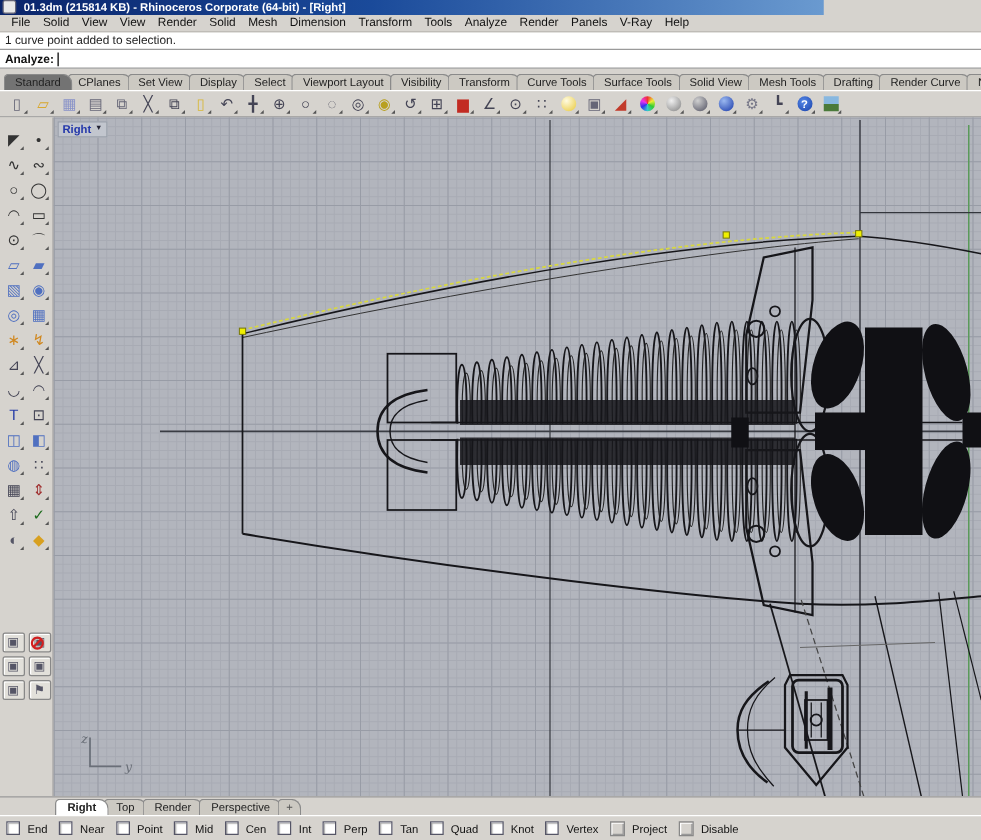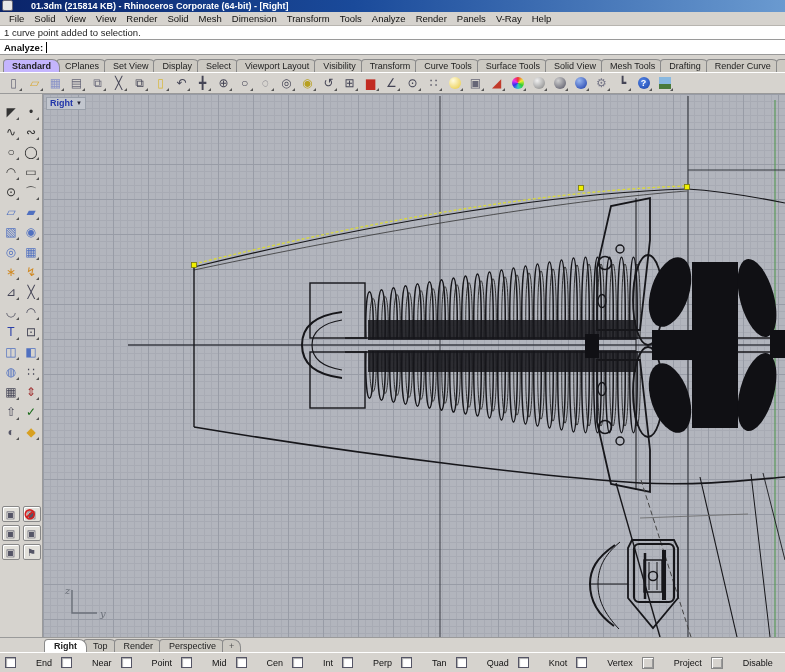--- a/index.html
+++ b/index.html
@@ -1,23 +1,23 @@
 <!DOCTYPE html>
 <html><head>
 <meta charset="utf-8">
 <style>
   html,body{margin:0;padding:0;}
   body{width:785px;height:672px;position:relative;overflow:hidden;
        font-family:"Liberation Sans",sans-serif;background:#d6d3ce;
        -webkit-font-smoothing:none;}
   
-  .titlebar{position:absolute;left:0;top:0;width:785px;height:12px;
+  .titlebar{position:absolute;left:0;top:0;width:659px;height:12px;
     background:linear-gradient(90deg,#0a246a 0%,#1a4a9a 45%,#6a9ad0 100%);
     color:#fff;font-size:9px;font-weight:bold;line-height:12px;
-    display:flex;align-items:flex-start;gap:18px;padding-left:2px;box-sizing:border-box;}
+    display:flex;align-items:flex-start;gap:6px;padding-left:2px;box-sizing:border-box;}
   .app-icon{width:9px;height:9px;background:#e8e8e8;border:1px solid #667;
     display:inline-block;border-radius:2px;}
   .menubar{position:absolute;left:0;top:12px;width:785px;height:14px;
     background:#d6d3ce;border-bottom:1px solid #b8b5b0;font-size:9.5px;
     display:flex;align-items:center;padding-left:4px;box-sizing:border-box;color:#111;text-align:center;}
   .menu-item{padding:0 5px;cursor:default;}
   .history{position:absolute;left:0;top:26px;width:785px;height:14px;background:#fff;
     border-bottom:1px solid #9a9a9a;font-size:9.5px;color:#222;line-height:14px;
     padding-left:4px;box-sizing:border-box;}
   .cmdline{position:absolute;left:0;top:40px;width:785px;height:15px;background:#fff;
@@ -25,21 +25,21 @@
     padding-left:4px;box-sizing:border-box;}
   .cmdlabel{font-weight:bold;color:#111;margin-right:3px;}
   .caret{width:1px;height:11px;background:#000;margin-top:2px;animation:blink 1s steps(1) infinite;}
   @keyframes blink{50%{opacity:0;}}
   
   .ttabs{position:absolute;left:0;top:59px;width:785px;height:13px;display:flex;
     align-items:flex-end;padding-left:3px;box-sizing:border-box;}
   .ttab{font-size:9px;line-height:12px;padding:0 8px;border:1px solid #8a8a8a;
     border-bottom:none;border-radius:4px 8px 0 0;background:#ccc9c2;margin-right:-4px;
     position:relative;color:#222;white-space:nowrap;}
-  .ttab.active{background:#c4b5fd;z-index:5;font-weight:bold;margin-top:16px;}
+  .ttab.active{background:#737373;z-index:5;font-weight:normal;margin-top:16px;}
   
   .iconbar{position:absolute;left:0;top:72px;width:785px;height:22px;background:#d6d3ce;
     border-top:1px solid #fff;border-bottom:1px solid #9a9a9a;display:flex;
     align-items:center;padding-left:3px;box-sizing:border-box;}
   .tbicon{width:19px;height:18px;display:inline-flex;align-items:center;justify-content:center;
     font-size:12px;position:relative;border:1px solid transparent;}
   .tbicon::after{content:"";position:absolute;right:1px;bottom:1px;
     border-left:3px solid transparent;border-bottom:3px solid #555;}
   .swatch{width:12px;height:12px;display:inline-flex;align-items:center;justify-content:center;
     font-size:9px;font-weight:bold;}
@@ -78,21 +78,21 @@
     border-top:1px solid #9a9a9a;display:flex;align-items:flex-end;padding-left:44px;
     box-sizing:border-box;}
   .vptab{font-size:9px;line-height:12px;padding:0 9px;border:1px solid #8a8a8a;border-bottom:none;
     border-radius:4px 8px 0 0;background:#ccc9c2;margin-right:-4px;position:relative;color:#222;}
   .vptab.active{background:#fff;z-index:5;font-weight:bold;}
   .vptab.add{padding:0 6px;color:#555;}
   
   .osnap{position:absolute;left:0;top:652px;width:785px;height:20px;background:#d6d3ce;
     border-top:1px solid #fff;display:flex;align-items:center;padding-left:5px;
     box-sizing:border-box;font-size:9px;color:#111;}
-  .osnap-item{display:inline-flex;align-items:center;gap:20px;margin-right:9px;}
+  .osnap-item{display:inline-flex;align-items:center;gap:6px;margin-right:9px;}
   .cb{width:9px;height:9px;background:#fff;border:1px solid #556;
     box-shadow:inset 1px 1px 1px #aaa;display:inline-block;}
   .pb{width:10px;height:10px;background:#d6d3ce;border:1px solid #888;
     box-shadow:inset 1px 1px 0 #fff, inset -1px -1px 0 #999;display:inline-block;}
 </style>
 </head>
 <body>
 
 <div class="titlebar">
   <span class="app-icon"></span>

